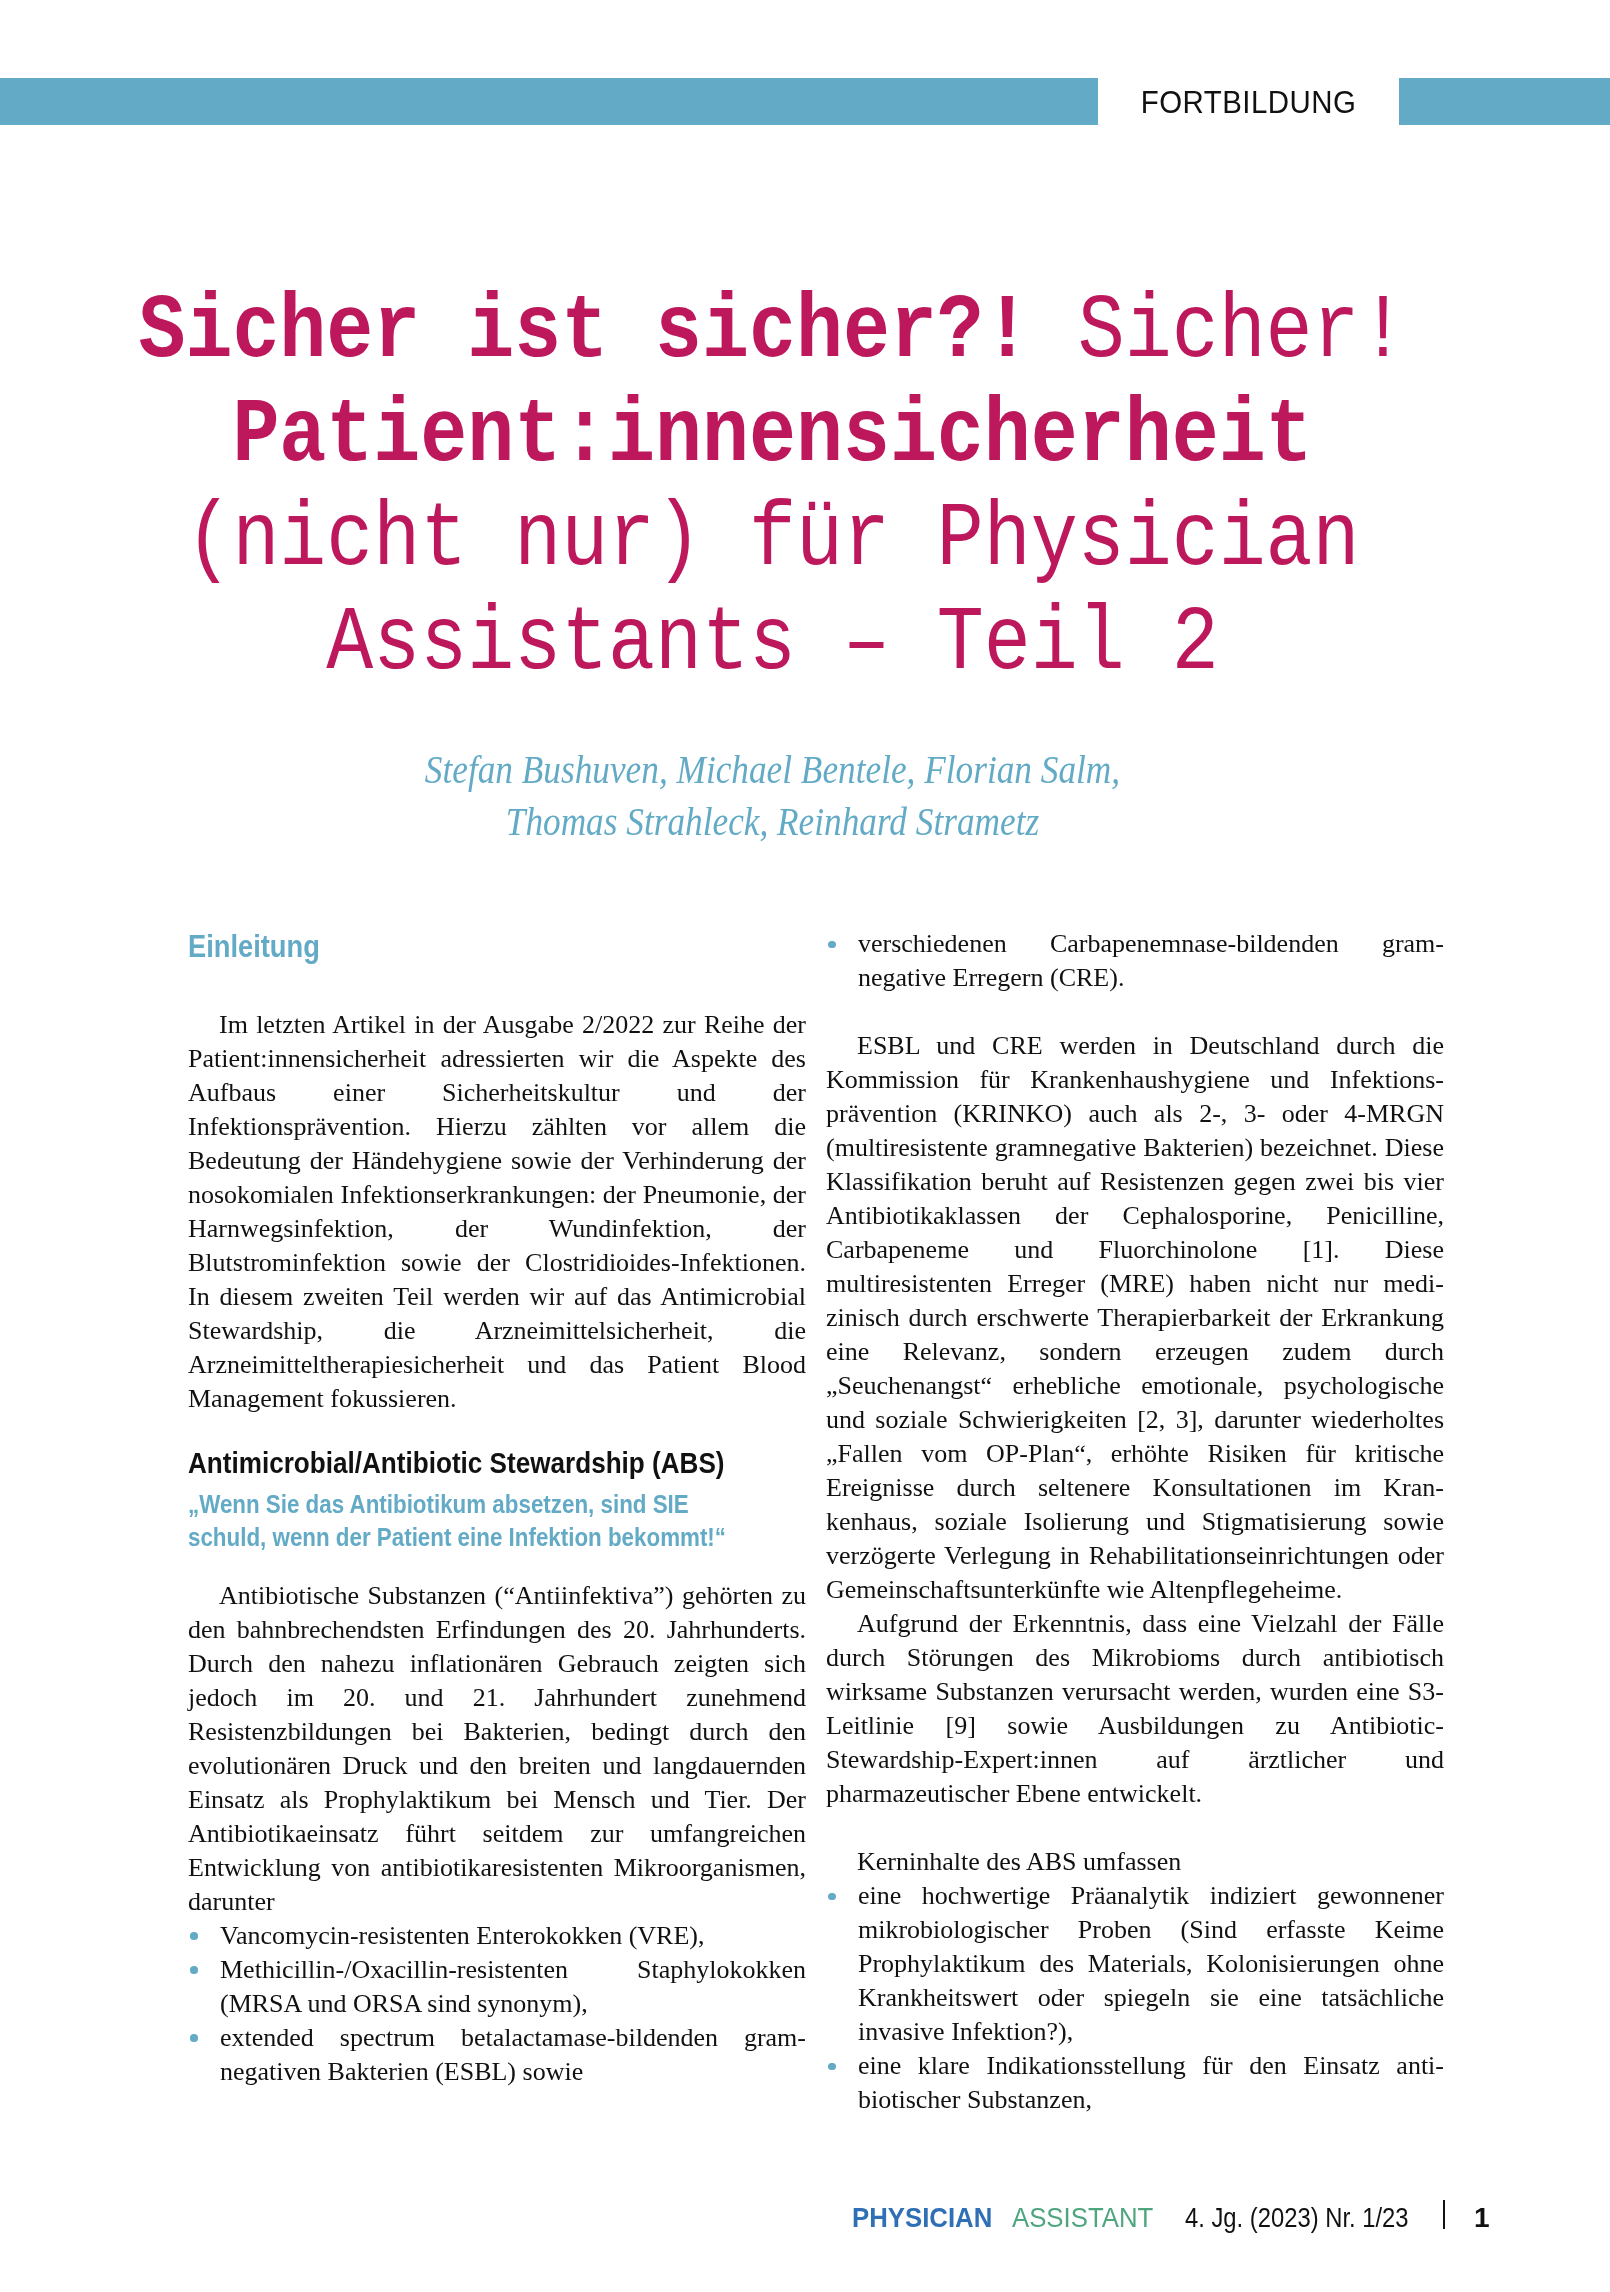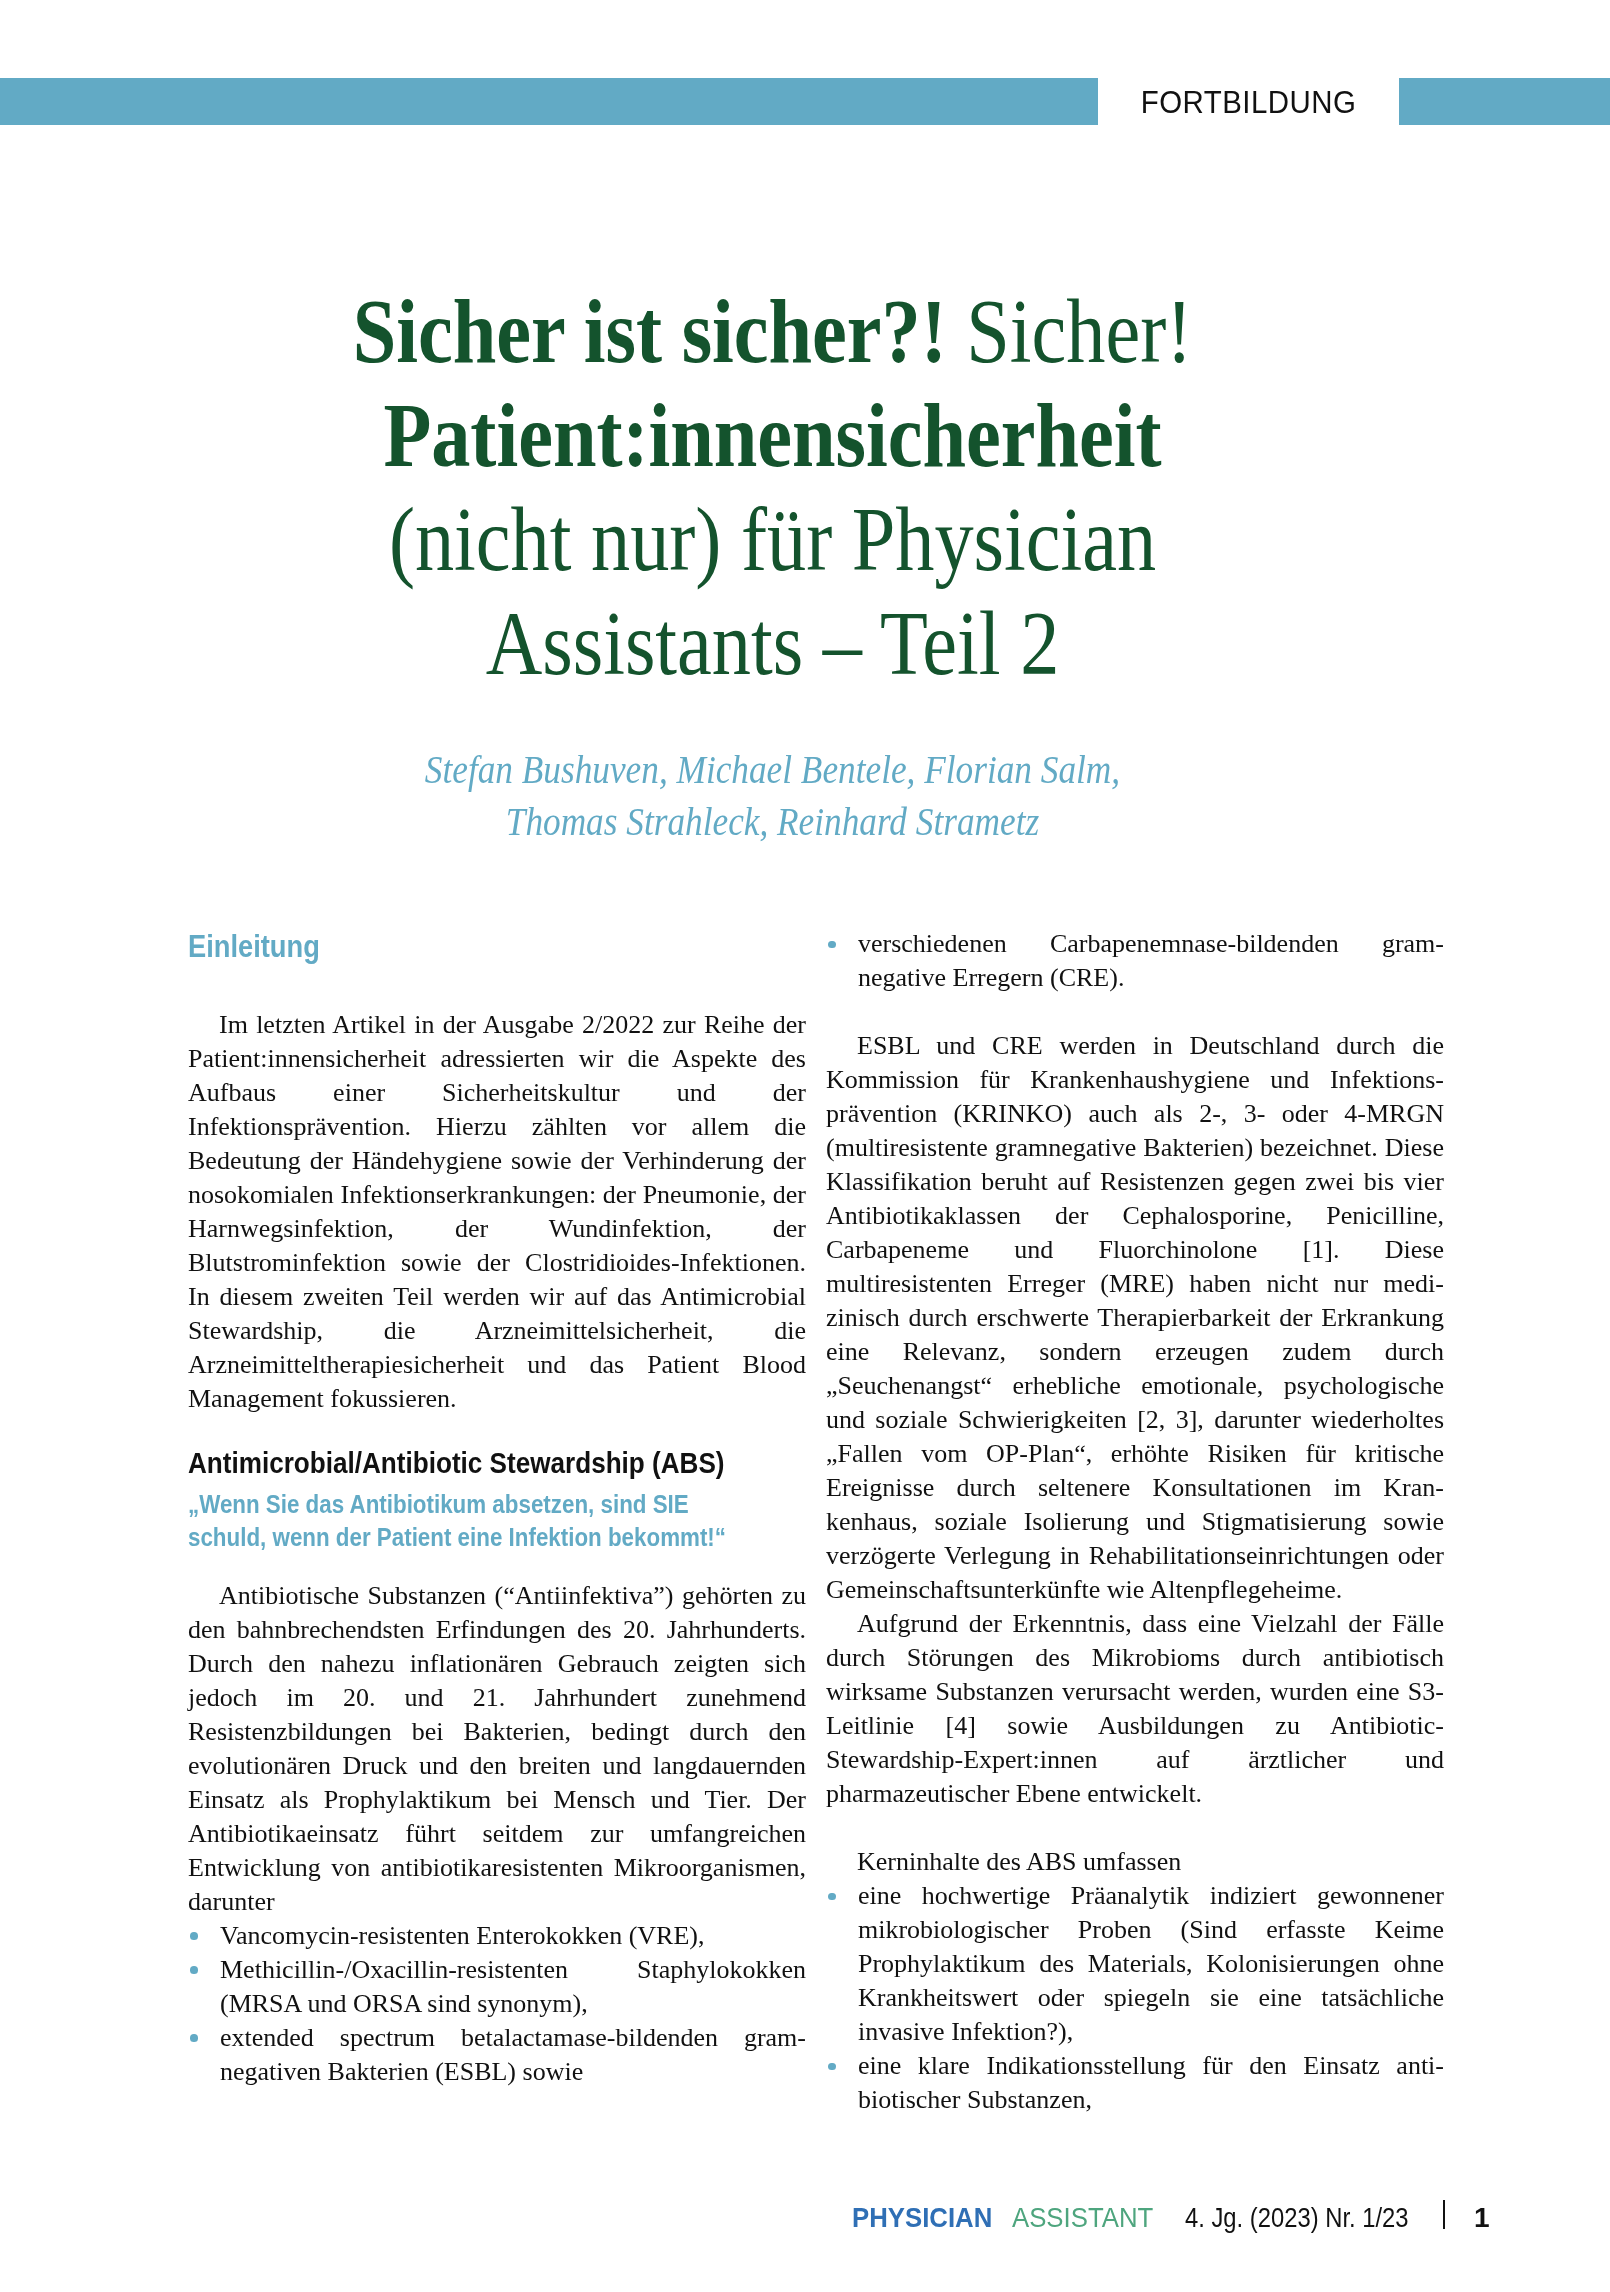--- a/index.html
+++ b/index.html
@@ -12,21 +12,21 @@
   .band.right { left: 1399px; width: 211px; }
   .section-label {
     position: absolute; top: 83px; left: 1098px; width: 301px; height: 39px;
     display: flex; align-items: center; justify-content: center;
     font-family: "Liberation Sans", sans-serif; font-size: 32px; color: #111;
     transform: scaleX(0.92); letter-spacing: 0.5px;
   }
 
   
   .title-block { position: absolute; top: 280px; left: 0; width: 1545px; text-align: center;
-    font-family: Liberation Serif, serif; color: #14532d; }
+    font-family: Liberation Mono, monospace; color: #be185d; }
   .title-line { display: block; font-size: 91px; line-height: 104px; white-space: nowrap;
     transform: scaleX(0.86); transform-origin: center; }
   .bold { font-weight: bold; }
   .light { font-weight: normal; }
 
   .authors { position: absolute; top: 743px; left: 0; width: 1545px; text-align: center;
     font-family: Liberation Serif, serif; font-style: italic; color: #62aac5;
     font-size: 41px; line-height: 52px; }
   .authors span { display: block; transform: scaleX(0.86); }
 
@@ -102,21 +102,21 @@
       <li><span class="dot"></span><span>extended spectrum betalactamase-bildenden gram­negativen Bakterien (ESBL) sowie</span></li>
     </ul>
   </div>
 
   <div class="col right">
     <ul class="bullets">
       <li><span class="dot"></span><span>verschiedenen Carbapenemnase-bildenden gram­negative Erregern (CRE).</span></li>
     </ul>
     <div class="gap-lg"></div>
     <p class="indent">ESBL und CRE werden in Deutschland durch die Kommission für Krankenhaushygiene und Infektions­prävention (KRINKO) auch als 2-, 3- oder 4-MRGN (multiresistente gramnegative Bakterien) bezeichnet. Diese Klassifikation beruht auf Resistenzen gegen zwei bis vier Antibiotikaklassen der Cephalosporine, Peni­cilline, Carbapeneme und Fluorchinolone [1]. Diese multiresistenten Erreger (MRE) haben nicht nur medi­zinisch durch erschwerte Therapierbarkeit der Erkran­kung eine Relevanz, sondern erzeugen zudem durch „Seuchenangst“ erhebliche emotionale, psychologische und soziale Schwierigkeiten [2, 3], darunter wiederhol­tes „Fallen vom OP-Plan“, erhöhte Risiken für kritische Ereignisse durch seltenere Konsultationen im Kran­kenhaus, soziale Isolierung und Stigmatisierung sowie verzögerte Verlegung in Rehabilitationseinrichtungen oder Gemeinschaftsunterkünfte wie Altenpflegeheime.</p>
-    <p class="indent">Aufgrund der  Erkenntnis, dass eine Vielzahl der Fälle durch Störungen des Mikrobioms durch anti­biotisch wirksame Substanzen verursacht werden, wurden eine S3-Leitlinie [4] sowie Ausbildungen zu Antibiotic-Stewardship-Expert:innen  auf  ärztlicher und pharmazeutischer Ebene entwickelt.</p>
+    <p class="indent">Aufgrund der  Erkenntnis, dass eine Vielzahl der Fälle durch Störungen des Mikrobioms durch anti­biotisch wirksame Substanzen verursacht werden, wurden eine S3-Leitlinie [9] sowie Ausbildungen zu Antibiotic-Stewardship-Expert:innen  auf  ärztlicher und pharmazeutischer Ebene entwickelt.</p>
     <div class="gap-md"></div>
     <p class="indent">Kerninhalte des ABS umfassen</p>
     <ul class="bullets">
       <li><span class="dot"></span><span>eine hochwertige Präanalytik indiziert gewonnener mikrobiologischer Proben (Sind erfasste Keime Prophylaktikum des Materials, Kolonisierungen ohne Krankheitswert oder spiegeln sie eine tat­sächliche invasive Infektion?),</span></li>
       <li><span class="dot"></span><span>eine klare Indikationsstellung für den Einsatz anti­biotischer Substanzen,</span></li>
     </ul>
   </div>
 
   <div class="footer">
     <span class="brand1">PHYSICIAN</span>

